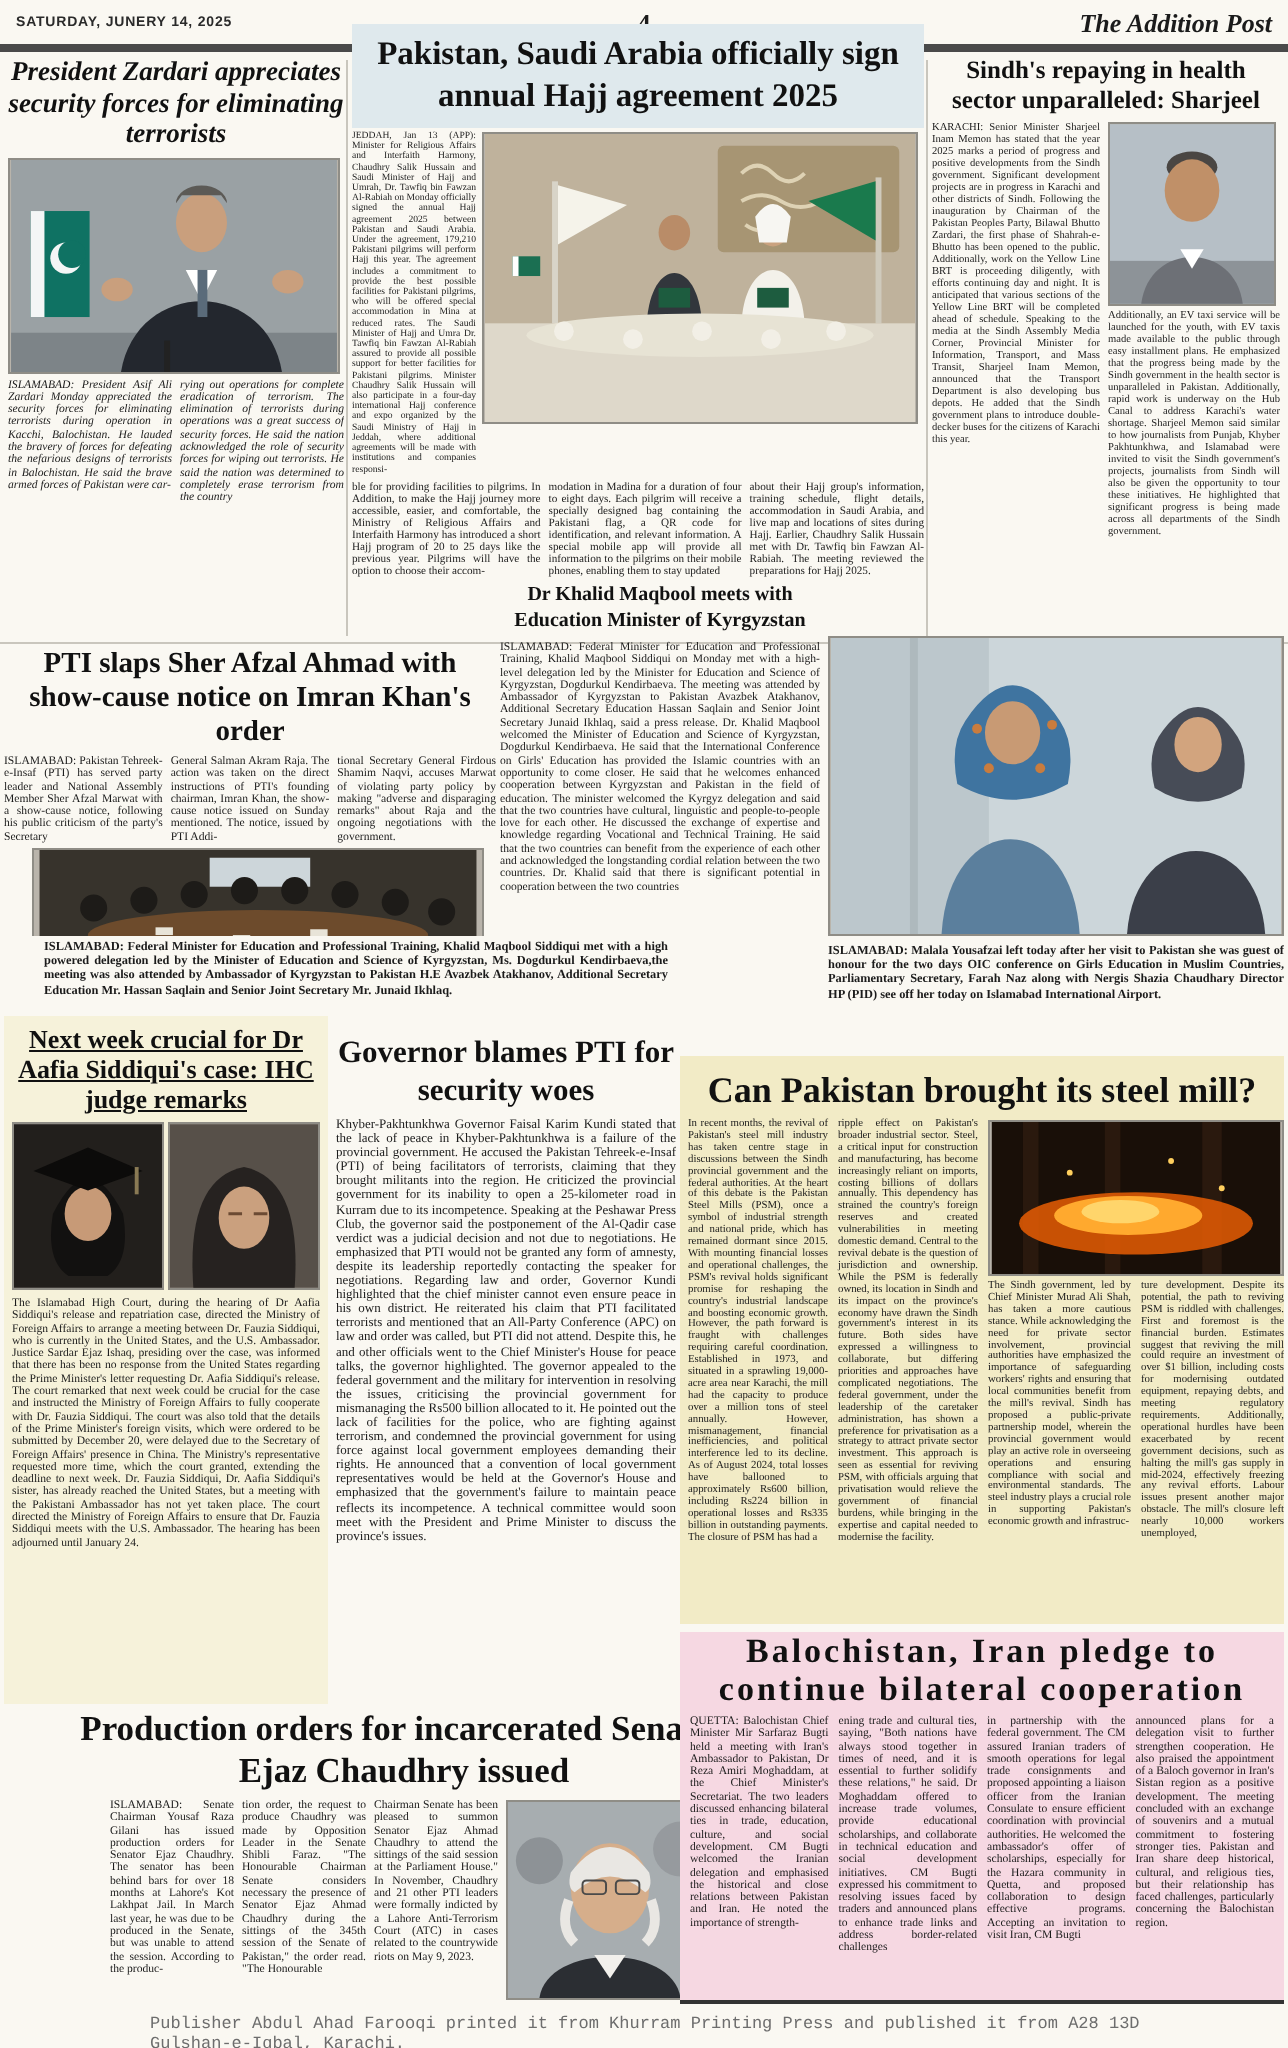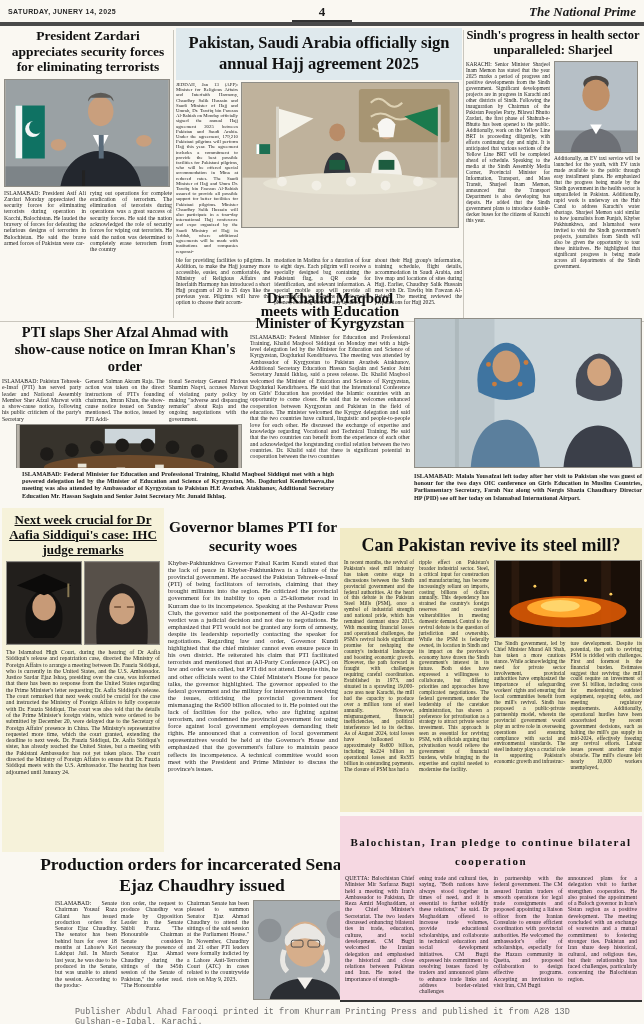--- a/index.html
+++ b/index.html
@@ -20,41 +20,41 @@
   
   .t48{font-size:4.8px;line-height:5.2px;}
   .t54{font-size:5.4px;line-height:5.9px;}
   .t55{font-size:5.3px;line-height:6px;}
   .t56{font-size:5.6px;line-height:6.1px;}
   .t58{font-size:5.8px;line-height:6.3px;}
   .t60{font-size:5.8px;line-height:6.3px;}
   .t65{font-size:6.5px;line-height:7.1px;}
   .cap{font-size:6.2px;line-height:7.2px;font-weight:bold;text-align:justify;margin:0;}
   
-  .zardari{left:4px;top:28px;width:168px;height:292px;}
+  .zardari{left:4px;top:28px;width:168px;height:292px;font-style:italic;}
   .zardari h2{font-size:13.5px;line-height:15.5px;}
   .zardari .photo{margin:4px 0 3px 0;}
-  .hajj{left:176px;top:28px;width:286px;height:292px;}
+  .hajj{left:176px;top:12px;width:286px;height:292px;}
   .hajj .hl{font-size:16.5px;line-height:21px;background:#dfe9ed;padding:4px 2px 6px 2px;}
   .hajj .top{display:flex;gap:3px;margin-top:2px;}
   .hajj .leftcol{width:62px;flex:none;}
   .hajj .bottom{display:flex;gap:4px;margin-top:3px;}
   .sharjeel{left:466px;top:28px;width:174px;height:292px;}
   .sharjeel h2{font-size:12.5px;line-height:15px;}
   .sharjeel .bodyrow{display:flex;gap:4px;margin-top:3px;}
   .sharjeel .c1{width:84px;flex:none;}
   .sharjeel .c2{flex:1;}
   .sharjeel .photo{margin-bottom:2px;}
   .pti{left:2px;top:324px;width:246px;height:144px;}
   .pti h2{font-size:14.5px;line-height:17px;font-weight:600;}
   .pti .cols{margin-top:3px;}
   .pti .photo{margin:2px 0 0 14px;}
   .kyrg-caption{left:22px;top:470px;width:312px;}
   .kyrg{left:250px;top:292px;width:160px;height:178px;}
-  .kyrg h2{font-size:15px;line-height:12.5px;text-align:center;}
+  .kyrg h2{font-size:10px;line-height:12.5px;text-align:center;}
   .kyrg .body{margin-top:4px;}
   .malala{left:414px;top:318px;width:228px;}
   .malala-caption{left:414px;top:472px;width:228px;}
   .aafia{left:2px;top:508px;width:162px;height:344px;background:#f6f2da;padding:4px 4px 0 4px;}
   .aafia h2{font-size:13px;line-height:15px;text-decoration:underline;}
   .aafia .photos{display:flex;gap:2px;margin:4px 0 4px 0;}
   .governor{left:168px;top:518px;width:170px;height:334px;}
   .governor h2{font-size:15.5px;line-height:18.5px;font-family:Liberation Serif, serif;}
   .governor .body{margin-top:4px;}
   .steel{left:340px;top:528px;width:302px;height:284px;background:#f2ebc6;padding:0 4px;}
@@ -63,37 +63,37 @@
   .steel .c{width:70px;flex:none;}
   .steel .rightstack{flex:1;}
   .steel .rightstack .photo{margin-bottom:3px;}
   .steel .subcols{display:flex;gap:5px;}
   .steel .subcols p{flex:1;}
   .ejaz{left:2px;top:854px;width:334px;height:152px;margin-left:33px;}
   .ejaz h2{font-size:17.5px;line-height:21px;}
   .ejaz .bodyrow{display:flex;gap:4px;margin-top:4px;padding-left:20px;}
   .ejaz .bodyrow p{width:62px;flex:none;}
   .baloch{left:340px;top:816px;width:302px;height:186px;background:#f6d8e2;border-bottom:2px solid #333;padding:0 5px;box-sizing:border-box;}
-  .baloch h2{font-size:11px;line-height:19px;letter-spacing:1.5px;padding-top:17px;}
+  .baloch h2{font-size:17px;line-height:19px;letter-spacing:1.5px;padding-top:0;}
   .baloch .cols{margin-top:4px;gap:5px;}
   .footer-line{position:absolute;left:75px;top:1007px;width:540px;font-size:8.5px;color:#6d6d6d;font-family:Liberation Mono, monospace;}
   .vrule1{position:absolute;left:173px;top:30px;width:1px;height:288px;background:#c9c6bd;}
   .vrule2{position:absolute;left:463px;top:30px;width:1px;height:288px;background:#c9c6bd;}
   .hrule-mid{position:absolute;left:0;top:321px;width:644px;height:1px;background:#c9c6bd;}
 </style>
 </head>
 <body>
 
 <div class="page">
 
   <div class="mastrow">
     <div class="issue-date">SATURDAY, JUNERY 14, 2025</div>
     <div class="pagenum">4</div>
     <div class="pagenum-rule"></div>
-    <div class="paper-name">The National Prime</div>
+    <div class="paper-name">The Addition Post</div>
   </div>
   <div class="header-rule"></div>
   <div class="vrule1"></div>
   <div class="vrule2"></div>
   <div class="hrule-mid"></div>
 
   <section class="art zardari">
     <h2>President Zardari appreciates security forces for eliminating terrorists</h2>
     <svg class="photo" width="166" height="108" viewBox="0 0 166 108">
       <rect width="166" height="108" fill="#9aa1a4"></rect>
@@ -149,21 +149,21 @@
       </svg>
     </div>
     <div class="bottom t56">
       <p class="col">ble for providing facilities to pilgrims. In Addition, to make the Hajj journey more accessible, easier, and comfortable, the Ministry of Religious Affairs and Interfaith Harmony has introduced a short Hajj program of 20 to 25 days like the previous year. Pilgrims will have the option to choose their accom-</p>
       <p class="col">modation in Madina for a duration of four to eight days. Each pilgrim will receive a specially designed bag containing the Pakistani flag, a QR code for identification, and relevant information. A special mobile app will provide all information to the pilgrims on their mobile phones, enabling them to stay updated</p>
       <p class="col">about their Hajj group's information, training schedule, flight details, accommodation in Saudi Arabia, and live map and locations of sites during Hajj. Earlier, Chaudhry Salik Hussain met with Dr. Tawfiq bin Fawzan Al-Rabiah. The meeting reviewed the preparations for Hajj 2025.</p>
     </div>
   </section>
 
   <section class="art sharjeel">
-    <h2>Sindh's progress in health sector unparalleled: Sharjeel</h2>
+    <h2>Sindh's repaying in health sector unparalleled: Sharjeel</h2>
     <div class="bodyrow t55">
       <p class="col c1">KARACHI: Senior Minister Sharjeel Inam Memon has stated that the year 2025 marks a period of progress and positive developments from the Sindh government. Significant development projects are in progress in Karachi and other districts of Sindh. Following the inauguration by Chairman of the Pakistan Peoples Party, Bilawal Bhutto Zardari, the first phase of Shahrah-e-Bhutto has been opened to the public. Additionally, work on the Yellow Line BRT is proceeding diligently, with efforts continuing day and night. It is anticipated that various sections of the Yellow Line BRT will be completed ahead of schedule. Speaking to the media at the Sindh Assembly Media Corner, Provincial Minister for Information, Transport, and Mass Transit, Sharjeel Inam Memon, announced that the Transport Department is also developing bus depots. He added that the Sindh government plans to introduce double-decker buses for the citizens of Karachi this year.</p>
       <div class="c2">
         <svg class="photo" width="84" height="92" viewBox="0 0 84 92">
           <rect width="84" height="92" fill="#b6bfc6"></rect>
           <rect y="70" width="84" height="22" fill="#8d9398"></rect>
           <ellipse cx="42" cy="22" rx="13" ry="8" fill="#4a4643"></ellipse>
           <ellipse cx="42" cy="34" rx="14" ry="16" fill="#c09068"></ellipse>
           <path d="M16 92 C20 60 64 60 68 92 Z" fill="#6d7076"></path>
           <path d="M36 64 l6 10 6 -10 Z" fill="#ffffff"></path>
@@ -250,21 +250,21 @@
     </div>
     <p class="col t60">The Islamabad High Court, during the hearing of Dr Aafia Siddiqui's release and repatriation case, directed the Ministry of Foreign Affairs to arrange a meeting between Dr. Fauzia Siddiqui, who is currently in the United States, and the U.S. Ambassador. Justice Sardar Ejaz Ishaq, presiding over the case, was informed that there has been no response from the United States regarding the Prime Minister's letter requesting Dr. Aafia Siddiqui's release. The court remarked that next week could be crucial for the case and instructed the Ministry of Foreign Affairs to fully cooperate with Dr. Fauzia Siddiqui. The court was also told that the details of the Prime Minister's foreign visits, which were ordered to be submitted by December 20, were delayed due to the Secretary of Foreign Affairs' presence in China. The Ministry's representative requested more time, which the court granted, extending the deadline to next week. Dr. Fauzia Siddiqui, Dr. Aafia Siddiqui's sister, has already reached the United States, but a meeting with the Pakistani Ambassador has not yet taken place. The court directed the Ministry of Foreign Affairs to ensure that Dr. Fauzia Siddiqui meets with the U.S. Ambassador. The hearing has been adjourned until January 24.</p>
   </section>
 
   <section class="art governor">
     <h2>Governor blames PTI for security woes</h2>
     <p class="col body t65">Khyber-Pakhtunkhwa Governor Faisal Karim Kundi stated that the lack of peace in Khyber-Pakhtunkhwa is a failure of the provincial government. He accused the Pakistan Tehreek-e-Insaf (PTI) of being facilitators of terrorists, claiming that they brought militants into the region. He criticized the provincial government for its inability to open a 25-kilometer road in Kurram due to its incompetence. Speaking at the Peshawar Press Club, the governor said the postponement of the Al-Qadir case verdict was a judicial decision and not due to negotiations. He emphasized that PTI would not be granted any form of amnesty, despite its leadership reportedly contacting the speaker for negotiations. Regarding law and order, Governor Kundi highlighted that the chief minister cannot even ensure peace in his own district. He reiterated his claim that PTI facilitated terrorists and mentioned that an All-Party Conference (APC) on law and order was called, but PTI did not attend. Despite this, he and other officials went to the Chief Minister's House for peace talks, the governor highlighted. The governor appealed to the federal government and the military for intervention in resolving the issues, criticising the provincial government for mismanaging the Rs500 billion allocated to it. He pointed out the lack of facilities for the police, who are fighting against terrorism, and condemned the provincial government for using force against local government employees demanding their rights. He announced that a convention of local government representatives would be held at the Governor's House and emphasized that the government's failure to maintain peace reflects its incompetence. A technical committee would soon meet with the President and Prime Minister to discuss the province's issues.</p>
   </section>
 
   <section class="art steel">
-    <h2>Can Pakistan revive its steel mill?</h2>
+    <h2>Can Pakistan brought its steel mill?</h2>
     <div class="content t54">
       <p class="col c">In recent months, the revival of Pakistan's steel mill industry has taken centre stage in discussions between the Sindh provincial government and the federal authorities. At the heart of this debate is the Pakistan Steel Mills (PSM), once a symbol of industrial strength and national pride, which has remained dormant since 2015. With mounting financial losses and operational challenges, the PSM's revival holds significant promise for reshaping the country's industrial landscape and boosting economic growth. However, the path forward is fraught with challenges requiring careful coordination. Established in 1973, and situated in a sprawling 19,000-acre area near Karachi, the mill had the capacity to produce over a million tons of steel annually. However, mismanagement, financial inefficiencies, and political interference led to its decline. As of August 2024, total losses have ballooned to approximately Rs600 billion, including Rs224 billion in operational losses and Rs335 billion in outstanding payments. The closure of PSM has had a</p>
       <p class="col c">ripple effect on Pakistan's broader industrial sector. Steel, a critical input for construction and manufacturing, has become increasingly reliant on imports, costing billions of dollars annually. This dependency has strained the country's foreign reserves and created vulnerabilities in meeting domestic demand. Central to the revival debate is the question of jurisdiction and ownership. While the PSM is federally owned, its location in Sindh and its impact on the province's economy have drawn the Sindh government's interest in its future. Both sides have expressed a willingness to collaborate, but differing priorities and approaches have complicated negotiations. The federal government, under the leadership of the caretaker administration, has shown a preference for privatisation as a strategy to attract private sector investment. This approach is seen as essential for reviving PSM, with officials arguing that privatisation would relieve the government of financial burdens, while bringing in the expertise and capital needed to modernise the facility.</p>
       <div class="rightstack">
         <svg class="photo" width="148" height="78" viewBox="0 0 148 78">
           <rect width="148" height="78" fill="#190f08"></rect>
           <rect x="16" width="8" height="78" fill="#2a190e"></rect>
           <rect x="58" width="8" height="78" fill="#2a190e"></rect>
           <rect x="108" width="10" height="78" fill="#2a190e"></rect>
           <ellipse cx="74" cy="52" rx="60" ry="16" fill="#e85d04" opacity="0.85"></ellipse>

